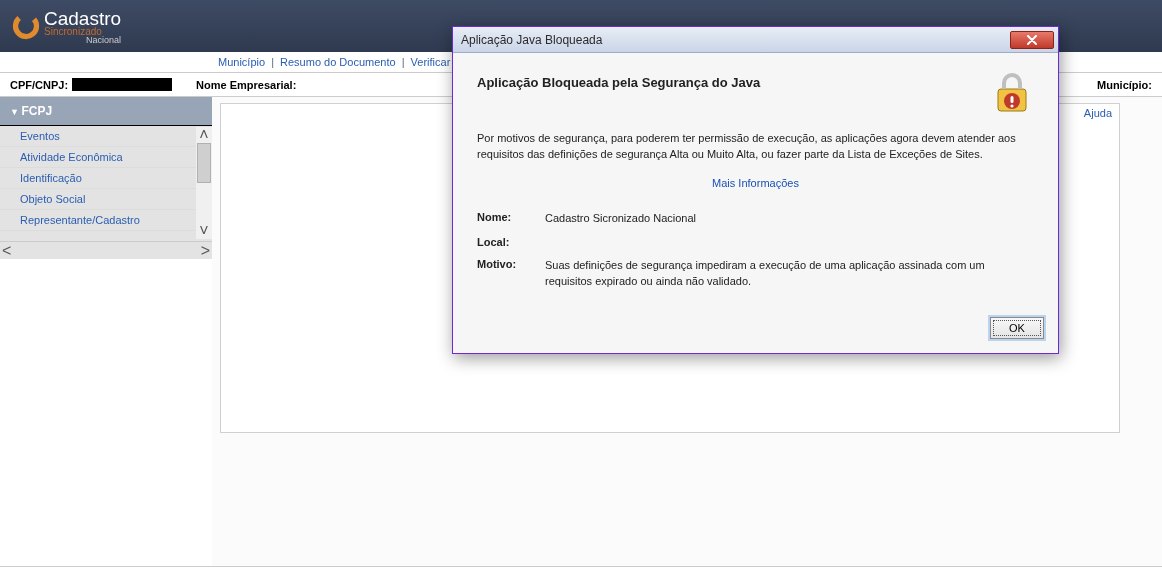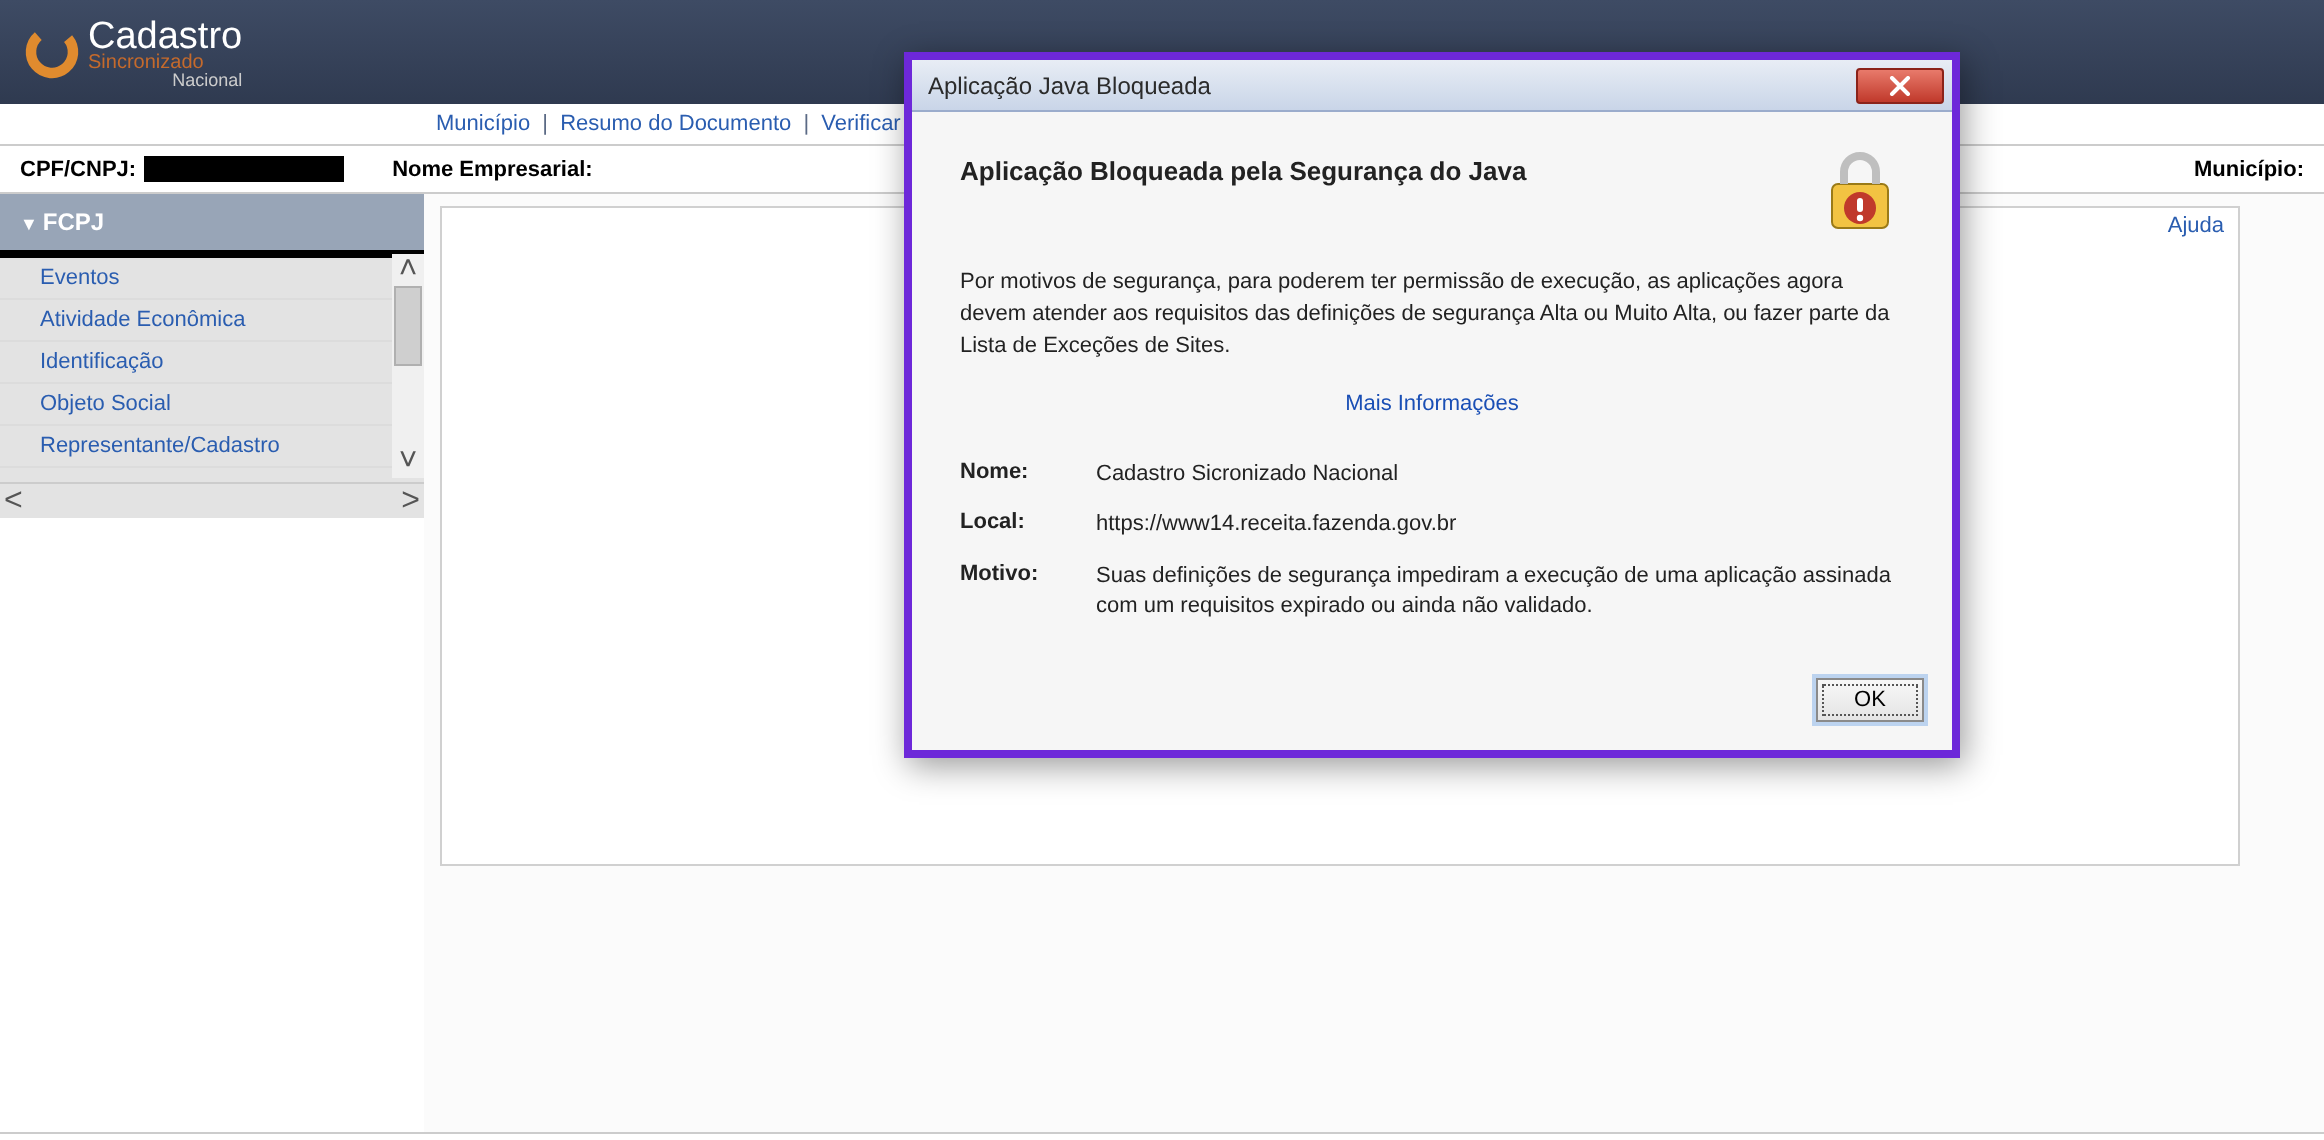--- a/index.html
+++ b/index.html
@@ -57,21 +57,21 @@
     background: #e3e3e3;
     position: relative;
     height: 162px;
   }
   .sidebar-header {
     background: #98a5b7;
     color: #fff;
     font-size: 12px;
     font-weight: bold;
     padding: 7px 10px;
-    border-bottom: 4px solid #000000;
+    border-bottom: 1px solid #000000;
   }
   .sidebar-header::before { content: "▼ "; font-size: 9px; color:#fff; }
   .side-list { background:#e3e3e3; position:relative; }
   .side-item {
     font-size: 11px;
     color: #2a5db0;
     padding: 4px 0 4px 20px;
     cursor: pointer;
     border-bottom: 1px solid #dcdcdc;
   }
@@ -111,23 +111,23 @@
     font-size: 11px;
     color: #2a5db0;
     cursor: pointer;
   }
 
   
   .modal {
     position: absolute;
     left: 452px;
     top: 26px;
-    width: 528px;
+    width: 607px;
     background: #f6f6f6;
-    border: 4px solid #6d28d9;
+    border: 1px solid #6d28d9;
     box-shadow: 2px 4px 16px rgba(0,0,0,0.4);
     z-index: 100;
   }
   .modal-titlebar {
     height: 26px;
     background: linear-gradient(#e8edf5, #c9d5e8);
     border-bottom: 1px solid #9baccc;
     display:flex; align-items:center; padding: 0 4px 0 8px;
     font-size: 12px; color:#2b2b2b;
   }
@@ -250,21 +250,20 @@
     <div class="modal-para">Por motivos de segurança, para poderem ter permissão de execução, as aplicações agora devem atender aos requisitos das definições de segurança Alta ou Muito Alta, ou fazer parte da Lista de Exceções de Sites.</div>
     <div class="more-link">
       <a>Mais Informações</a>
     </div>
     <div class="kv-row">
       <div class="k">Nome:</div>
       <div class="v">Cadastro Sicronizado Nacional</div>
     </div>
     <div class="kv-row">
       <div class="k">Local:</div>
-      <div class="v">https://www14.receita.fazenda.gov.br</div>
     </div>
     <div class="kv-row">
       <div class="k">Motivo:</div>
       <div class="v">Suas definições de segurança impediram a execução de uma aplicação assinada com um requisitos expirado ou ainda não validado.</div>
     </div>
   </div>
   <div class="modal-footer">
     <button class="ok-btn">OK</button>
   </div>
 </div>

